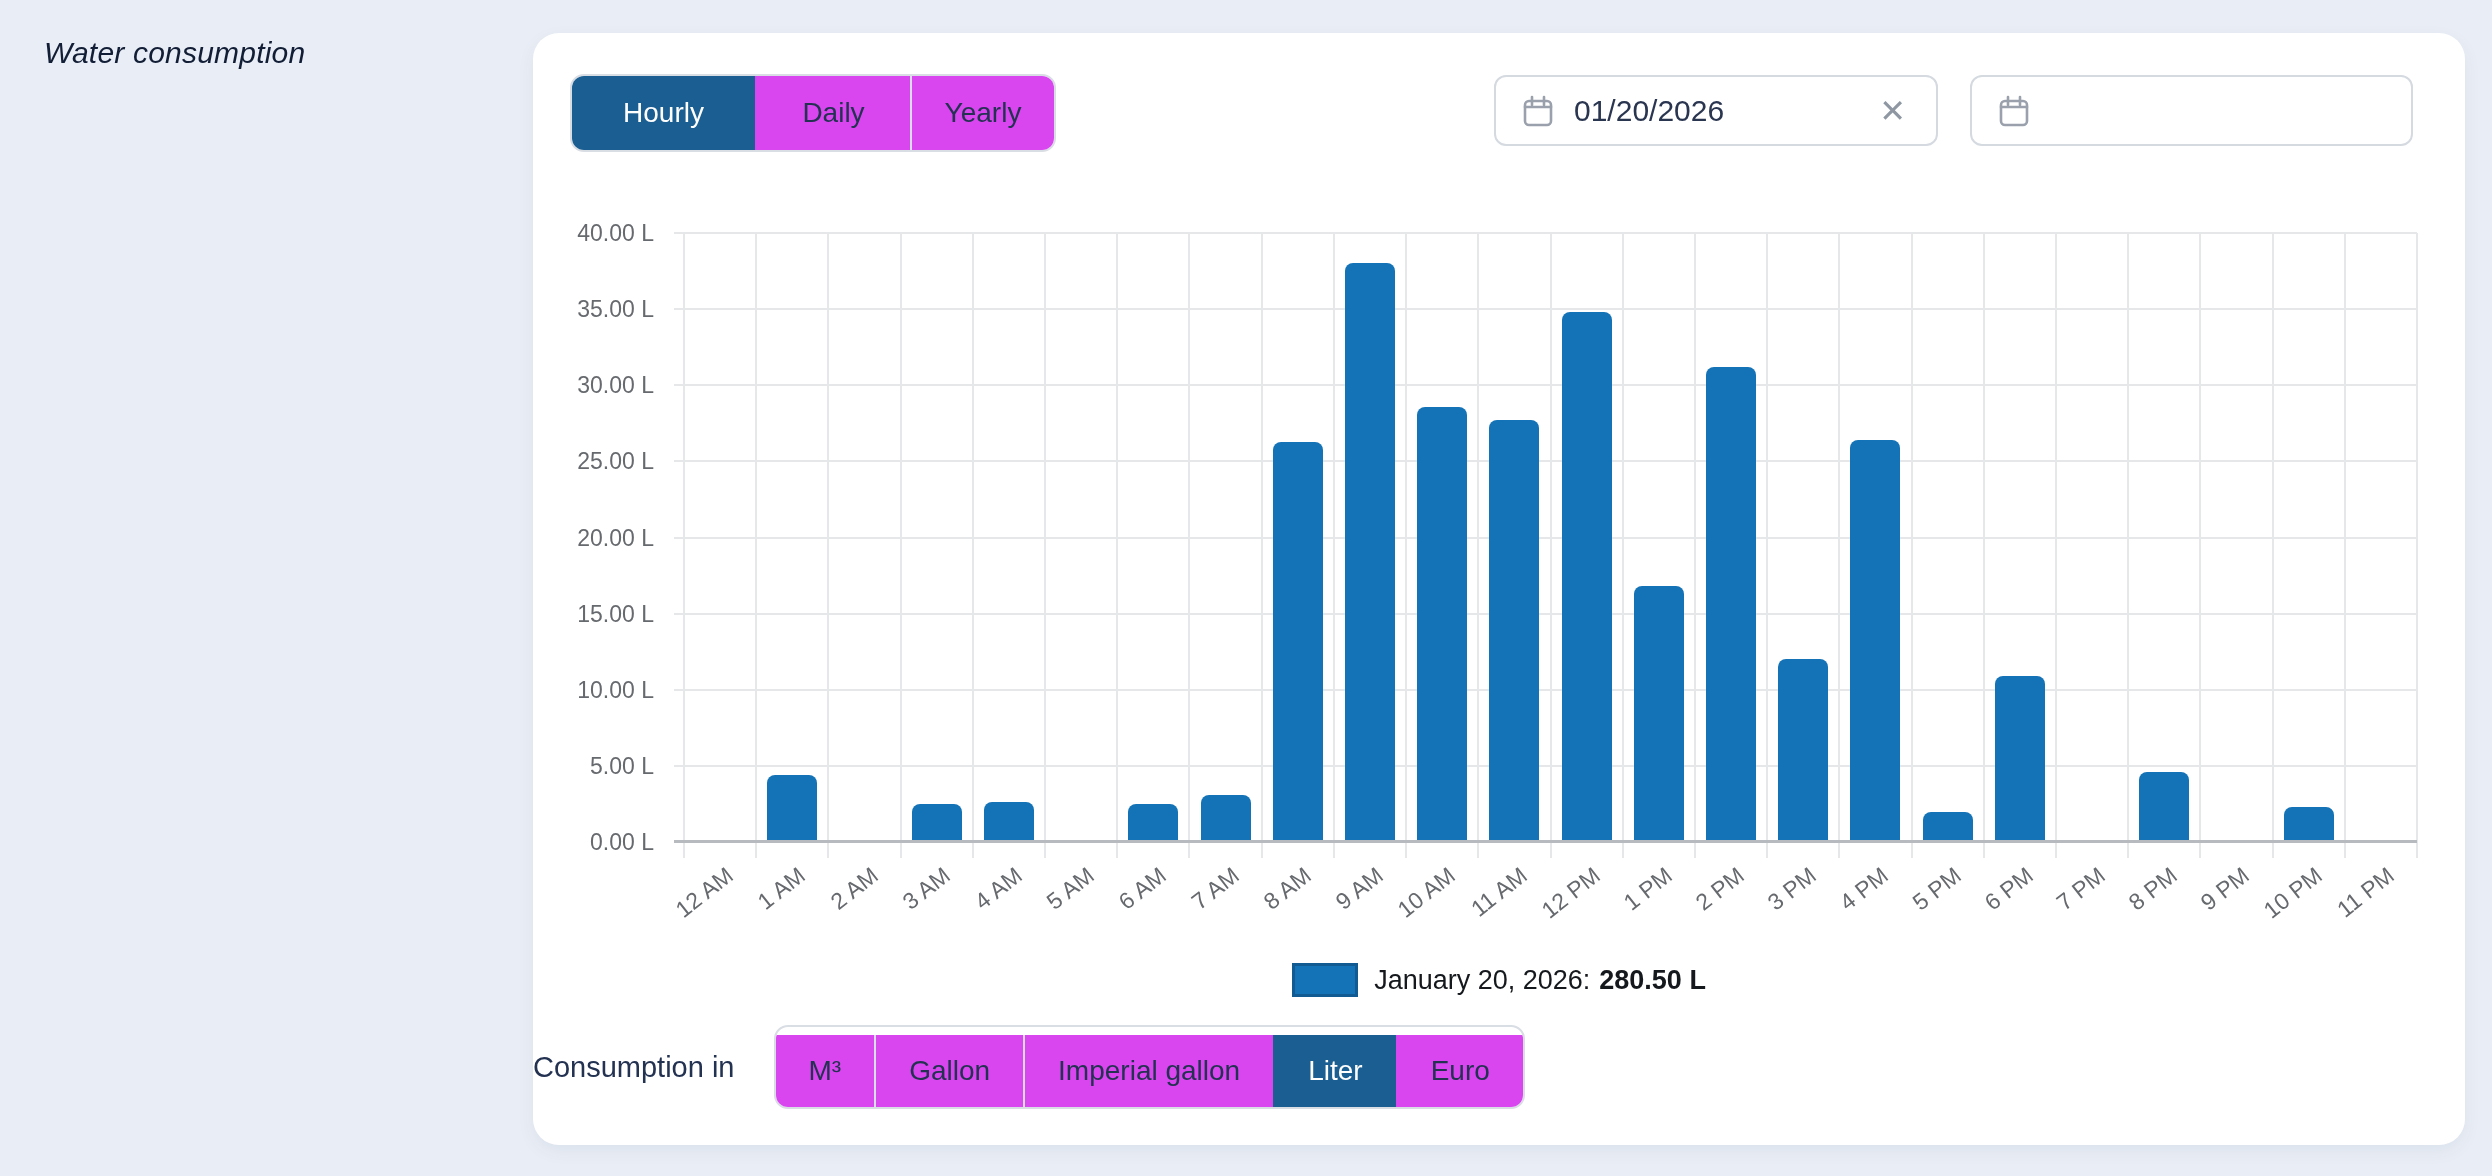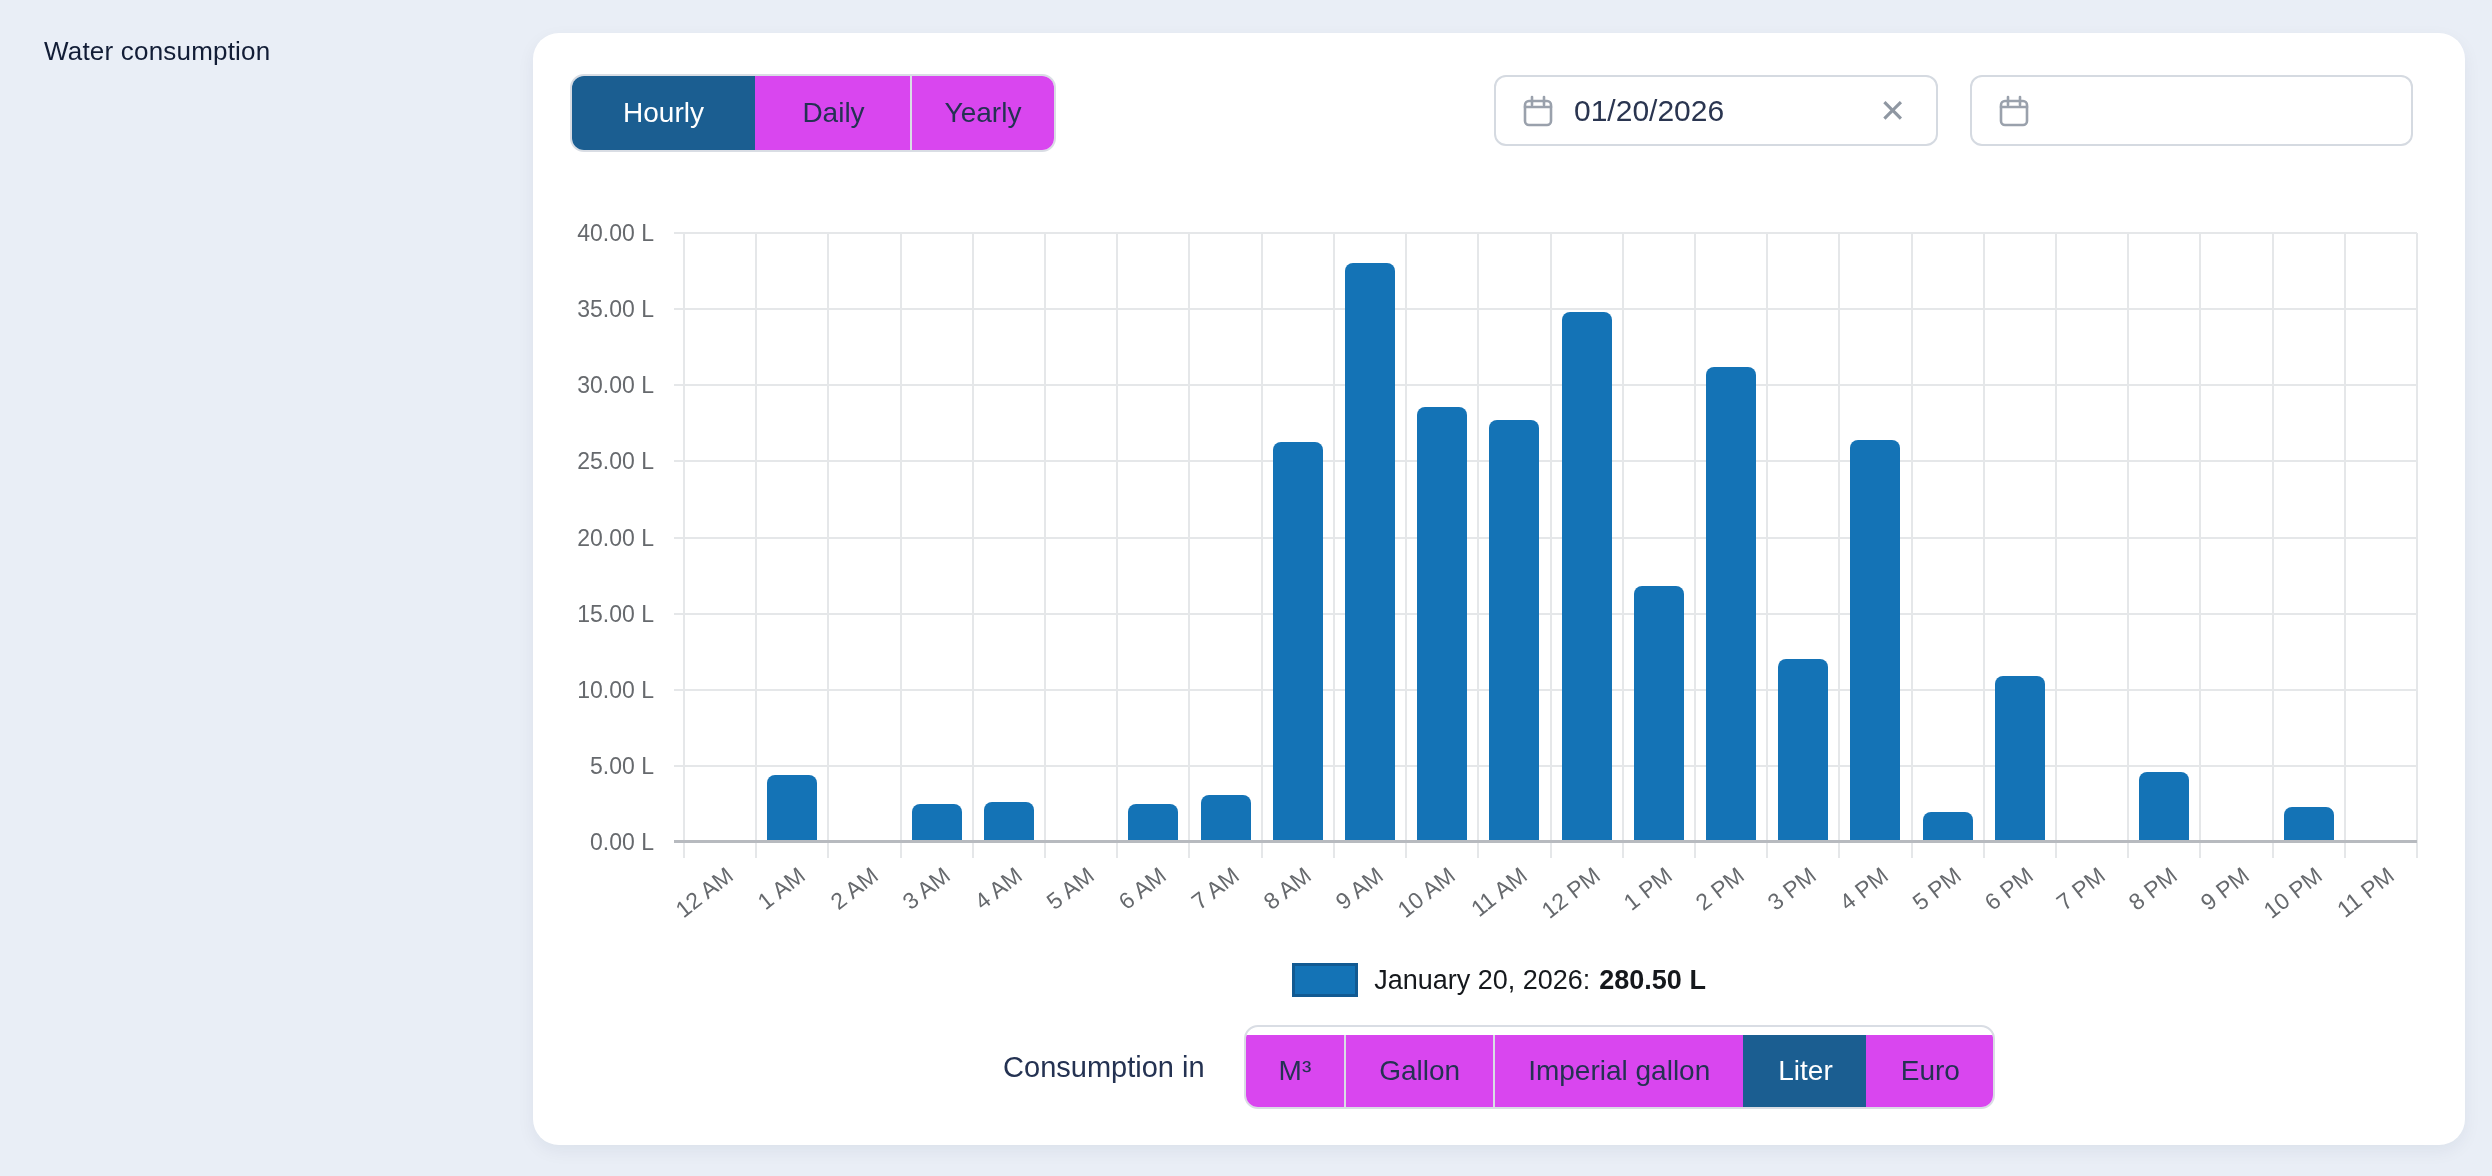--- a/index.html
+++ b/index.html
@@ -1,18 +1,18 @@
 <!DOCTYPE html>
 <html><head>
 <meta charset="utf-8">
 <style>
   html,body{margin:0;padding:0;background:#e9eef6;}
   *{box-sizing:border-box;font-family:"Liberation Sans","DejaVu Sans",sans-serif;}
   .page{position:relative;width:2492px;height:1176px;background:#e9eef6;overflow:hidden;}
-  .page-title{position:absolute;left:44px;top:36px;font-size:26px;font-weight:500;color:#121d36;letter-spacing:.2px;}
+  .page-title{position:absolute;left:44px;top:36px;font-size:30px;font-weight:500;color:#121d36;letter-spacing:.2px;font-style:italic;}
   .card{position:absolute;left:533px;top:33px;width:1932px;height:1112px;background:#fff;border-radius:26px;
         box-shadow:0 6px 18px rgba(25,39,70,.06);}
   
   .seg-group{position:absolute;display:flex;border:2px solid #d9dde4;border-radius:14px;overflow:hidden;background:#fff;}
   .seg{display:flex;align-items:center;justify-content:center;font-size:28px;color:#243252;font-weight:500;
        background:#d946ef;border:none;border-left:2px solid #d9dde4;cursor:pointer;padding:0;}
   .seg:first-child{border-left:none;}
   .seg.selected{background:#1b5e91;color:#fff;border-left-color:#1b5e91;}
   .seg.selected + .seg{border-left-color:transparent;}
   .tabs{left:37px;top:41px;height:78px;}
@@ -31,21 +31,21 @@
   .ylab{position:absolute;left:-196px;width:166px;text-align:right;font-size:23px;color:#66696d;line-height:30px;z-index:2;}
   .xlab{position:absolute;top:calc(100% + 20px);transform:translateX(-100%) rotate(-38deg);transform-origin:100% 0;
         font-size:23px;color:#66696d;white-space:nowrap;z-index:2;}
   .bar{position:absolute;bottom:0;width:50px;border-radius:8px 8px 0 0;z-index:2;cursor:pointer;}
   
   .legend-row{position:absolute;left:0;top:925px;width:100%;height:44px;display:flex;align-items:center;justify-content:center;gap:16px;}
   .legend-swatch{width:66px;height:34px;background:#1473b6;border:3px solid #125a92;}
   .legend-text{font-size:27px;color:#15181c;}
   .legend-text .total{font-weight:700;margin-left:9px;}
   
-  .units-row{position:absolute;left:0;top:992px;width:100%;display:flex;align-items:center;justify-content:center;gap:39px;}
+  .units-row{position:absolute;left:0;top:992px;width:100%;display:flex;align-items:center;gap:39px;}
   .units-label{font-size:29px;color:#243252;font-weight:500;}
   .units{position:relative;height:84px;}
   .units .seg{padding:0 33px;margin-top:8px;}
 </style>
 </head>
 <body>
 
 <div class="page">
   <div class="page-title">Water consumption</div>
 

